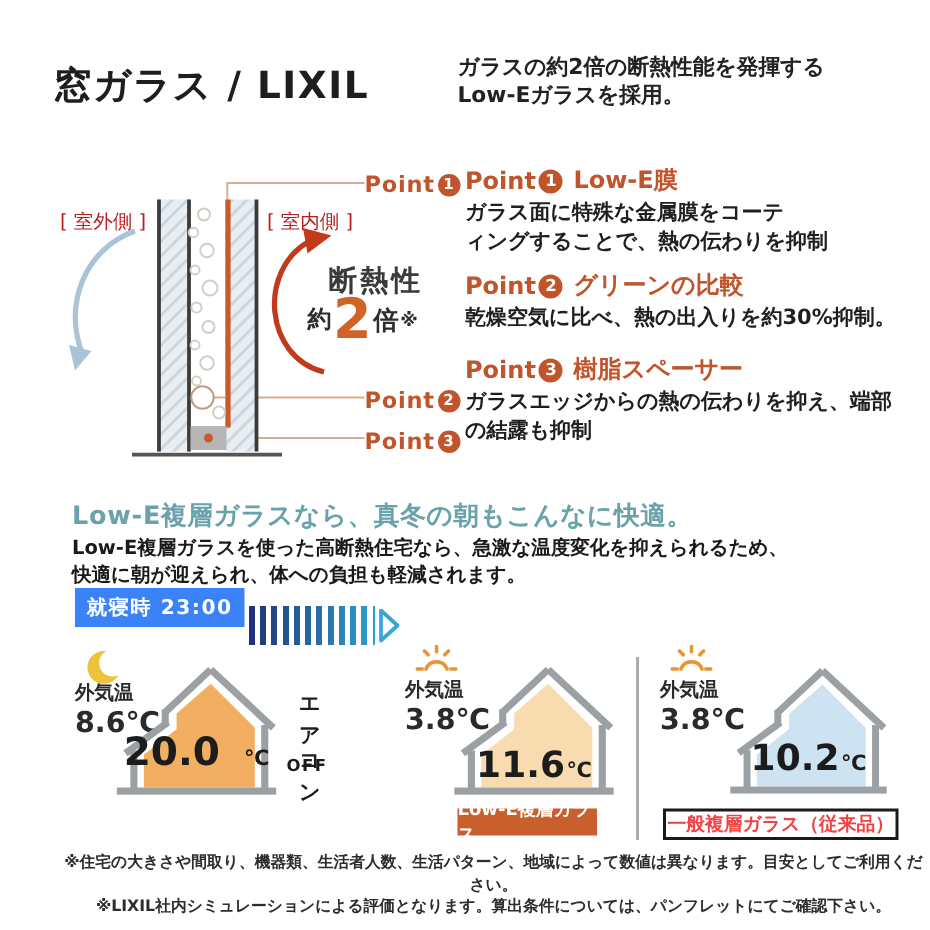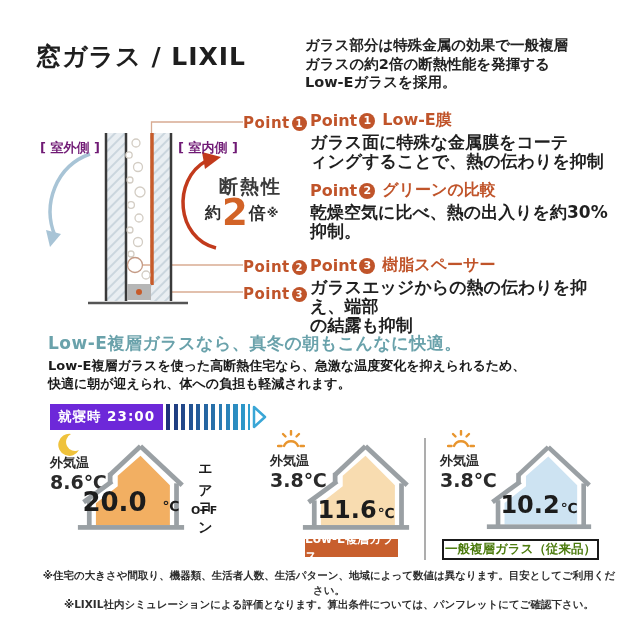--- a/index.html
+++ b/index.html
@@ -8,81 +8,80 @@
     background:#ffffff;color:#222;
   }
   .canvas{position:relative;width:620px;height:620px;background:#fff;overflow:hidden;}
   .abs{position:absolute;}
 
   
   .main-title{left:36px;top:40px;font-size:25px;font-weight:600;letter-spacing:1px;color:#1e1e1e;}
   .intro{left:305px;top:36px;width:300px;font-size:14.5px;line-height:18.5px;font-weight:600;color:#222;}
 
   
-  .room-label{font-size:13px;color:#701a75;font-weight:700;}
+  .room-label{font-size:13px;color:#b91c1c;font-weight:400;}
   .ins-caption{left:219px;top:174px;font-size:19px;font-weight:bold;color:#3a3a3a;letter-spacing:2px;}
   .ins-factor{left:205px;top:196px;display:flex;align-items:center;color:#2e2e2e;font-weight:bold;}
   .ins-factor .pre{font-size:16px;}
   .ins-factor .big{font-size:37px;color:#d26327;line-height:34px;margin:0 1px;}
   .ins-factor .suf{font-size:17px;}
   .ins-factor .mark{font-size:12px;margin-left:1px;}
 
   .pcall{display:flex;align-items:center;color:#c0542a;font-weight:bold;font-size:15px;letter-spacing:0.5px;}
   .pbadge{display:inline-flex;width:15px;height:15px;border-radius:50%;background:#c0542a;color:#fff;
           font-size:10px;font-weight:bold;align-items:center;justify-content:center;margin-left:2px;}
 
   
   .points-panel{left:310px;top:110px;width:302px;}
   .point-heading{display:flex;align-items:center;color:#c0542a;font-weight:bold;font-size:16px;}
   .point-heading .ptitle{margin-left:5px;}
   .point-heading .pbadge{width:16px;height:16px;font-size:11px;margin:0 2px;}
-  .point-desc{font-size:17px;line-height:19px;color:#1f1f1f;font-weight:600;margin-top:2px;}
+  .point-desc{font-size:14px;line-height:19px;color:#1f1f1f;font-weight:600;margin-top:2px;}
   .pb1{margin-top:0;}
   .pb2{margin-top:9px;}
   .pb3{margin-top:14px;}
   .cmp-note{margin-top:12px;padding-left:13px;font-size:11.5px;color:#333;font-weight:600;}
 
   
   .comfort-heading{left:48px;top:332px;font-size:17px;font-weight:bold;color:#6aa2ab;letter-spacing:0.5px;}
   .comfort-body{left:48px;top:357px;font-size:13px;line-height:17.5px;font-weight:bold;color:#1a1a1a;}
 
   
   .bar{height:26px;display:flex;align-items:center;justify-content:center;color:#fff;font-weight:bold;font-size:13.5px;letter-spacing:1px;}
-  .sleep-bar{left:50px;top:404px;width:113px;background:#6d28d9;}
+  .sleep-bar{left:50px;top:392px;width:113px;background:#3b82f6;}
   .stripes{left:166px;top:404px;width:84px;height:26px;
      background-image:repeating-linear-gradient(90deg,rgba(255,255,255,0) 0 4px,#ffffff 4px 7.5px),
                       linear-gradient(90deg,#1e3178,#2fa0d0);}
   .wake-bar{left:269px;top:404px;width:305px;background:#8fb0b9;}
 
   
   .outdoor{font-size:13px;font-weight:600;color:#2a2a2a;line-height:14px;}
   .outdoor .otemp{font-size:19px;margin-top:5px;}
   .temp{display:flex;align-items:baseline;justify-content:center;font-weight:bold;color:#1c1c1c;}
   .temp .tnum{font-size:26px;}
   .temp .tunit{font-size:14px;margin-left:1px;}
   .temp.small .tnum{font-size:24px;}
   .aircon-v{left:197px;top:456px;font-size:14px;font-weight:bold;color:#1c1c1c;writing-mode:vertical-rl;letter-spacing:3px;}
   .aircon-off{left:191px;top:504px;font-size:11px;font-weight:bold;color:#1c1c1c;letter-spacing:1px;}
   .tag-orange{left:305px;top:539px;width:93px;height:18px;background:#c85f2d;color:#fff;font-size:12px;font-weight:bold;
       display:flex;align-items:center;justify-content:center;}
-  .tag-plain{left:442px;top:539px;width:153px;height:17px;background:#fff;border:2px solid #1a1a1a;color:#4d7c0f;
+  .tag-plain{left:442px;top:539px;width:153px;height:17px;background:#fff;border:2px solid #1a1a1a;color:#ef4444;
       font-size:12.5px;font-weight:bold;display:flex;align-items:center;justify-content:center;}
   .divider{left:424px;top:438px;width:2px;height:122px;background:#adadad;}
 
   
   .footnotes{left:38px;top:568px;font-size:10.5px;line-height:14.5px;color:#2d2d2d;font-weight:600;text-align:center;}
 </style>
 </head>
 <body>
 
 <div class="canvas">
 
   <div class="abs main-title">窓ガラス / LIXIL</div>
   <div class="abs intro">
-    <div>ガラス部分は特殊金属の効果で一般複層</div>
     <div>ガラスの約2倍の断熱性能を発揮する</div>
     <div>Low-Eガラスを採用。</div>
   </div>
 
   <svg class="abs" style="left:30px;top:108px;" width="285" height="220" viewBox="0 0 285 220">
     <defs>
       <pattern id="hatch" width="7" height="7" patternTransform="rotate(45)" patternUnits="userSpaceOnUse">
         <rect width="7" height="7" fill="#e9eef2"></rect>
         <line x1="1" y1="0" x2="1" y2="7" stroke="#cbd6de" stroke-width="2"></line>
       </pattern>

